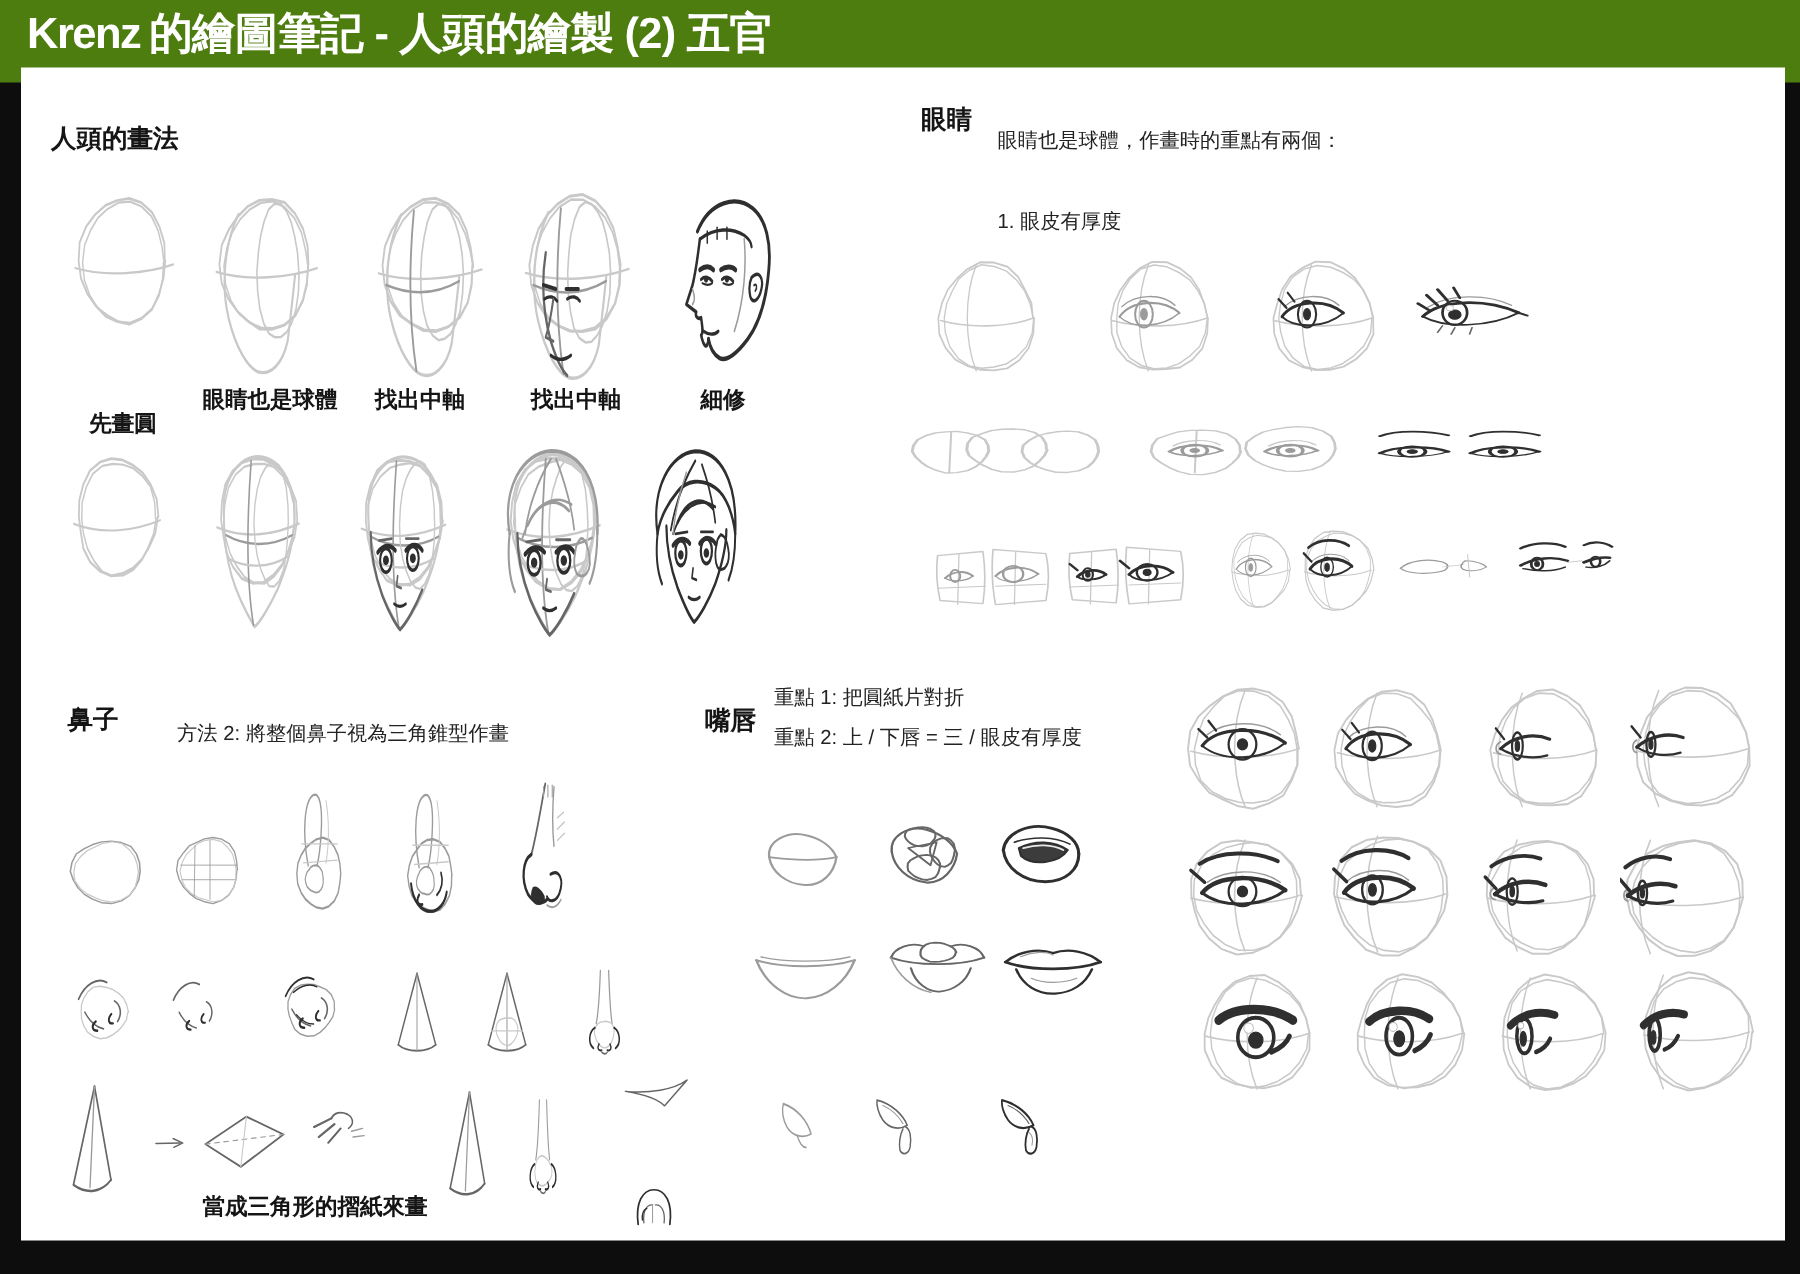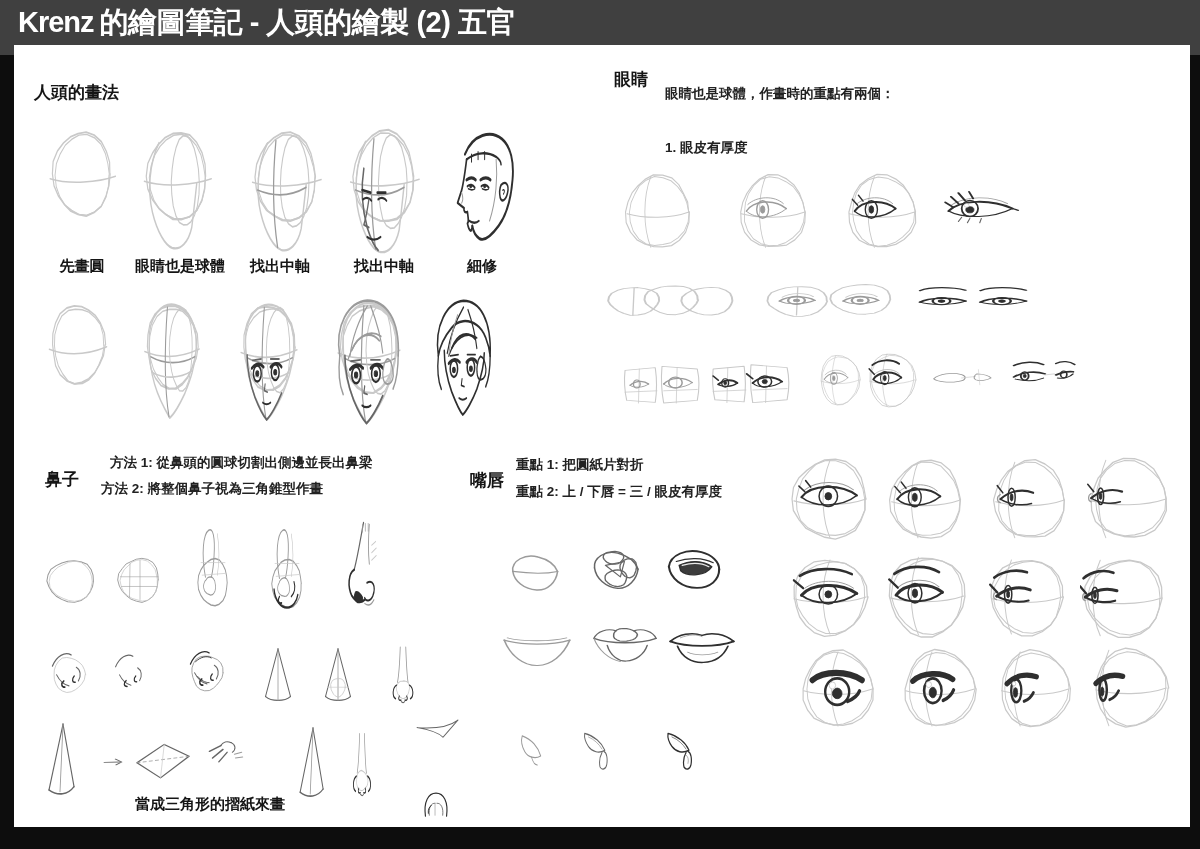--- a/index.html
+++ b/index.html
@@ -1,24 +1,24 @@
 <!DOCTYPE html>
 <html><head>
 <meta charset="utf-8">
 <style>
   html,body{margin:0;padding:0;background:#0d0d0d;}
   .page{position:relative;width:1200px;height:849px;background:#0d0d0d;overflow:hidden;
         font-family:"Liberation Sans",sans-serif;}
-  .titlebar{position:absolute;left:0;top:0;width:1200px;height:55px;background:#404040;}
+  .titlebar{position:absolute;left:0;top:0;width:1200px;height:55px;background:#4d7c0f;}
   .title{position:absolute;left:18px;top:3px;color:#ffffff;font-size:29px;font-weight:800;
          letter-spacing:-0.5px;white-space:nowrap;}
   .title .latin{font-weight:800;letter-spacing:-1px;margin-right:6px;}
   .paper{position:absolute;left:14px;top:45px;width:1176px;height:782px;background:#ffffff;}
   .h1s{position:absolute;font-size:17px;font-weight:bold;color:#151515;white-space:nowrap;}
-  .txt{position:absolute;font-size:13.5px;font-weight:bold;color:#222222;white-space:nowrap;}
+  .txt{position:absolute;font-size:13.5px;font-weight:normal;color:#222222;white-space:nowrap;}
   .cap{position:absolute;font-size:15px;font-weight:bold;color:#151515;white-space:nowrap;
        transform:translateX(-50%);}
   .sk{position:absolute;}
   .sk svg{display:block;width:100%;height:100%;}
 </style>
 </head>
 <body>
 
 <div class="page">
   <div class="titlebar">
@@ -90,21 +90,21 @@
           <path d="M31 51 C 34 49 38 50 40 52" fill="none" stroke="#2f2f2f" stroke-width="1.8" stroke-linecap="round" stroke-linejoin="round"></path>
           <path d="M32 53 C 35 54 38 54 40 53" fill="none" stroke="#2f2f2f" stroke-width="1.2" stroke-linecap="round" stroke-linejoin="round"></path>
           <path d="M48 51 C 51 49 55 50 57 52" fill="none" stroke="#2f2f2f" stroke-width="1.8" stroke-linecap="round" stroke-linejoin="round"></path>
           <path d="M49 53 C 52 54 55 54 57 53" fill="none" stroke="#2f2f2f" stroke-width="1.2" stroke-linecap="round" stroke-linejoin="round"></path>
           <circle cx="35" cy="51" r="1.2" fill="#2f2f2f" stroke="#2f2f2f" stroke-width="0.8"></circle>
           <circle cx="52" cy="51" r="1.2" fill="#2f2f2f" stroke="#2f2f2f" stroke-width="0.8"></circle>
           <path d="M24 56 C 26 60 26 62 24 64" fill="none" stroke="#9b9b9b" stroke-width="1.2" stroke-linecap="round" stroke-linejoin="round"></path>
         </svg>
       </div>
 
-    <div class="cap" style="left:68px;top:212px;">先畫圓</div>
+    <div class="cap" style="left:68px;top:228px;">先畫圓</div>
     <div class="cap" style="left:166px;top:212px;">眼睛也是球體</div>
     <div class="cap" style="left:266px;top:212px;text-align:right;">找出中軸</div>
     <div class="cap" style="left:370px;top:212px;">找出中軸</div>
     <div class="cap" style="left:468px;top:212px;">細修</div>
 
     <div class="sk" style="left:24px;top:253px;width:80px;height:122px">
         <svg viewBox="0 0 100 100" preserveAspectRatio="none">
           <path d="M84.1 38.0L81.9 47.1L76.8 54.7L70.8 61.3L63.3 66.2L54.6 69.1L45.2 70.4L35.9 67.9L27.7 62.9L22.0 55.5L19.8 46.6L18.2 38.0L18.6 29.1L21.9 20.5L27.5 12.9L36.0 8.2L45.3 6.4L54.6 7.1L63.2 9.9L71.4 14.1L78.0 20.5L83.1 28.6L84.5 38.0" fill="none" stroke="#c9c9c9" stroke-width="1.5" stroke-linecap="round" stroke-linejoin="round"></path>
           <path d="M82.6 39.0L80.4 47.6L75.9 55.0L70.7 61.8L63.8 67.0L55.5 70.1L46.5 70.5L37.7 68.1L30.9 62.2L25.4 55.5L22.1 47.5L20.6 39.0L21.0 30.2L24.4 21.9L29.9 14.6L37.9 10.3L46.7 9.2L55.2 9.7L63.5 11.6L71.1 15.8L77.9 21.7L81.4 30.1L82.1 39.0" fill="none" stroke="#c9c9c9" stroke-width="1.2" stroke-linecap="round" stroke-linejoin="round"></path>
           <path d="M14 42 C 38 48 64 46 86 40" fill="none" stroke="#c9c9c9" stroke-width="1.2" stroke-linecap="round" stroke-linejoin="round"></path>
@@ -553,22 +553,21 @@
           <path d="M23 8 C 12 32 12 68 23 92" fill="none" stroke="#c9c9c9" stroke-width="1.2" stroke-linecap="round" stroke-linejoin="round"></path>
           <path d="M7 52 C 32 58 68 58 93 50" fill="none" stroke="#c9c9c9" stroke-width="1.2" stroke-linecap="round" stroke-linejoin="round"></path>
           <path d="M7 45 C 16 37 28 34 40 37" fill="none" stroke="#2f2f2f" stroke-width="6" stroke-linecap="round" stroke-linejoin="round"></path>
           <ellipse cx="16" cy="52" rx="4.5" ry="12" fill="none" stroke="#2f2f2f" stroke-width="3"></ellipse>
           <ellipse cx="15" cy="54" rx="2" ry="5" fill="#2f2f2f" stroke="#2f2f2f" stroke-width="1"></ellipse>
           <path d="M24 63 C 30 61 33 57 35 53" fill="none" stroke="#2f2f2f" stroke-width="3.2" stroke-linecap="round" stroke-linejoin="round"></path>
         </svg>
       </div>
 
     <div class="h1s" style="left:31px;top:423px;">鼻子</div>
-    <div class="txt" style="left:96px;top:409px;">方法 1: 從鼻頭的圓球切割出側邊並長出鼻梁</div>
-    <div class="txt" style="left:87px;top:435px;">方法 2: 將整個鼻子視為三角錐型作畫</div>
+    <div class="txt" style="left:104px;top:435px;">方法 2: 將整個鼻子視為三角錐型作畫</div>
 
     <div class="sk" style="left:28px;top:510px;width:58px;height:52px">
         <svg viewBox="0 0 100 100" preserveAspectRatio="none">
           <path d="M88.7 50.0L87.1 60.9L82.8 71.1L76.5 80.6L67.2 87.6L55.9 91.1L44.3 90.0L33.8 85.4L24.6 79.3L17.3 71.0L12.0 61.2L8.4 50.0L10.3 38.4L15.2 27.6L24.5 20.6L34.2 15.4L44.5 12.0L55.6 11.0L67.0 12.9L77.9 17.7L84.6 27.8L88.0 38.8L88.6 50.0" fill="none" stroke="#9b9b9b" stroke-width="1.8" stroke-linecap="round" stroke-linejoin="round"></path>
           <path d="M86.8 51.0L85.0 61.3L82.7 71.9L76.2 80.9L66.8 86.6L56.3 89.1L45.9 87.4L36.6 83.5L27.6 78.7L19.8 71.6L13.8 62.2L12.4 51.0L14.2 39.9L20.3 30.8L27.7 23.4L36.6 18.6L45.8 13.9L56.5 11.8L67.4 14.1L75.8 21.6L82.0 30.5L85.3 40.7L86.7 51.0" fill="none" stroke="#c9c9c9" stroke-width="1.5" stroke-linecap="round" stroke-linejoin="round"></path>
         </svg>
       </div>
     <div class="sk" style="left:100px;top:508px;width:50px;height:54px">
         <svg viewBox="0 0 100 100" preserveAspectRatio="none">
           <path d="M87.8 50.0L86.9 60.8L83.5 71.5L77.0 81.1L67.2 87.7L56.0 91.5L44.4 89.1L33.8 85.4L24.8 79.1L16.9 71.3L10.8 61.5L7.4 50.0L9.4 38.1L16.7 28.6L24.2 20.3L34.4 15.8L44.5 11.6L55.8 9.9L67.4 11.9L78.0 17.7L84.8 27.6L87.5 39.0L88.5 50.0" fill="none" stroke="#9b9b9b" stroke-width="1.8" stroke-linecap="round" stroke-linejoin="round"></path>

